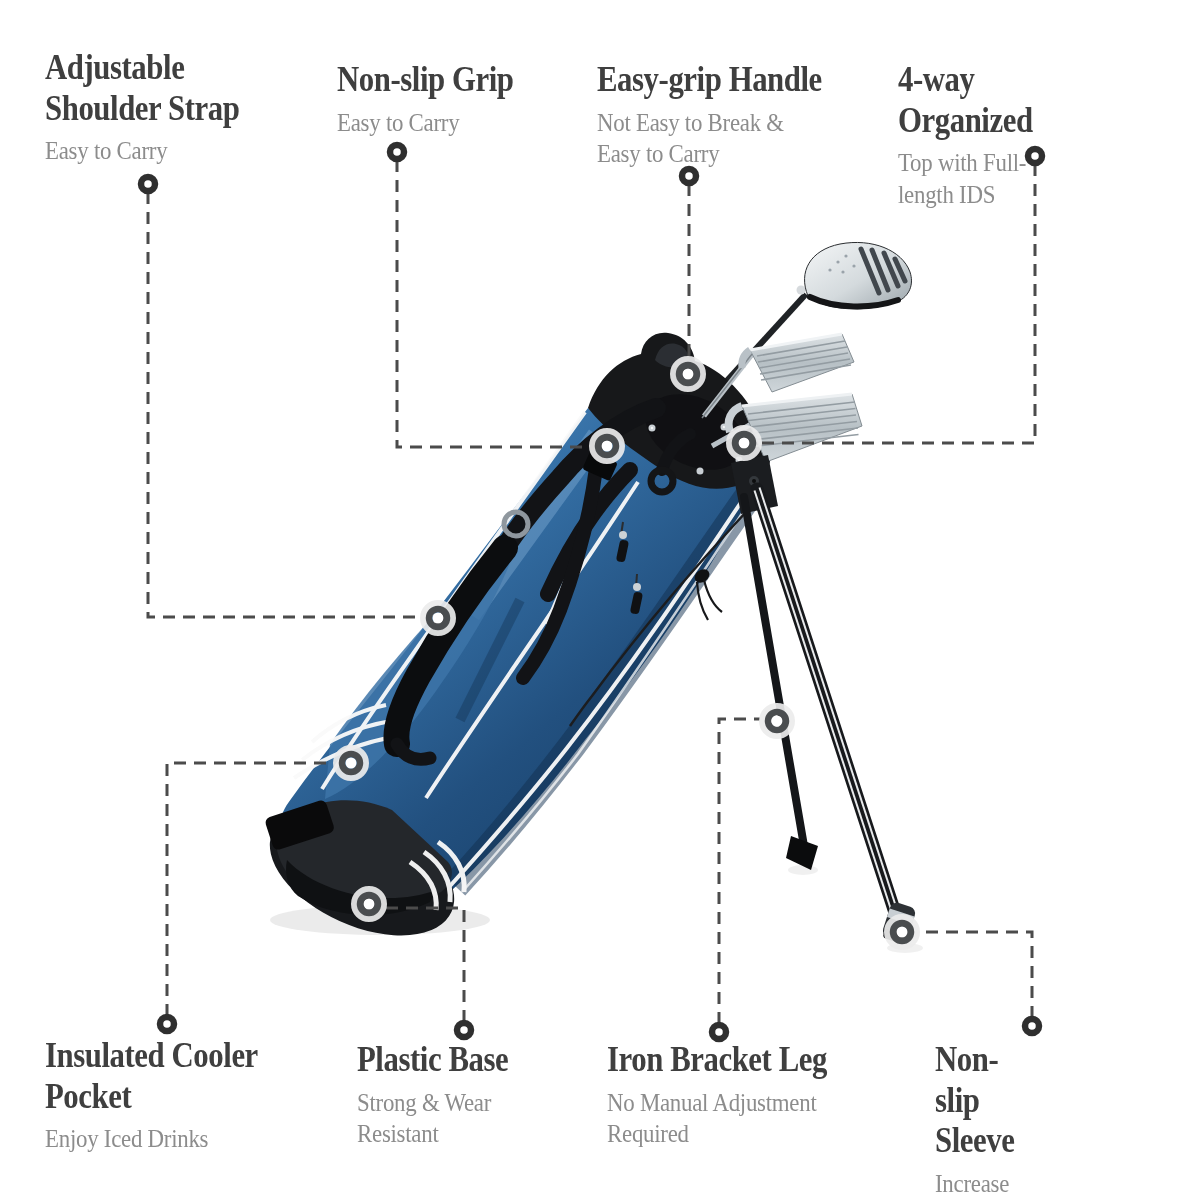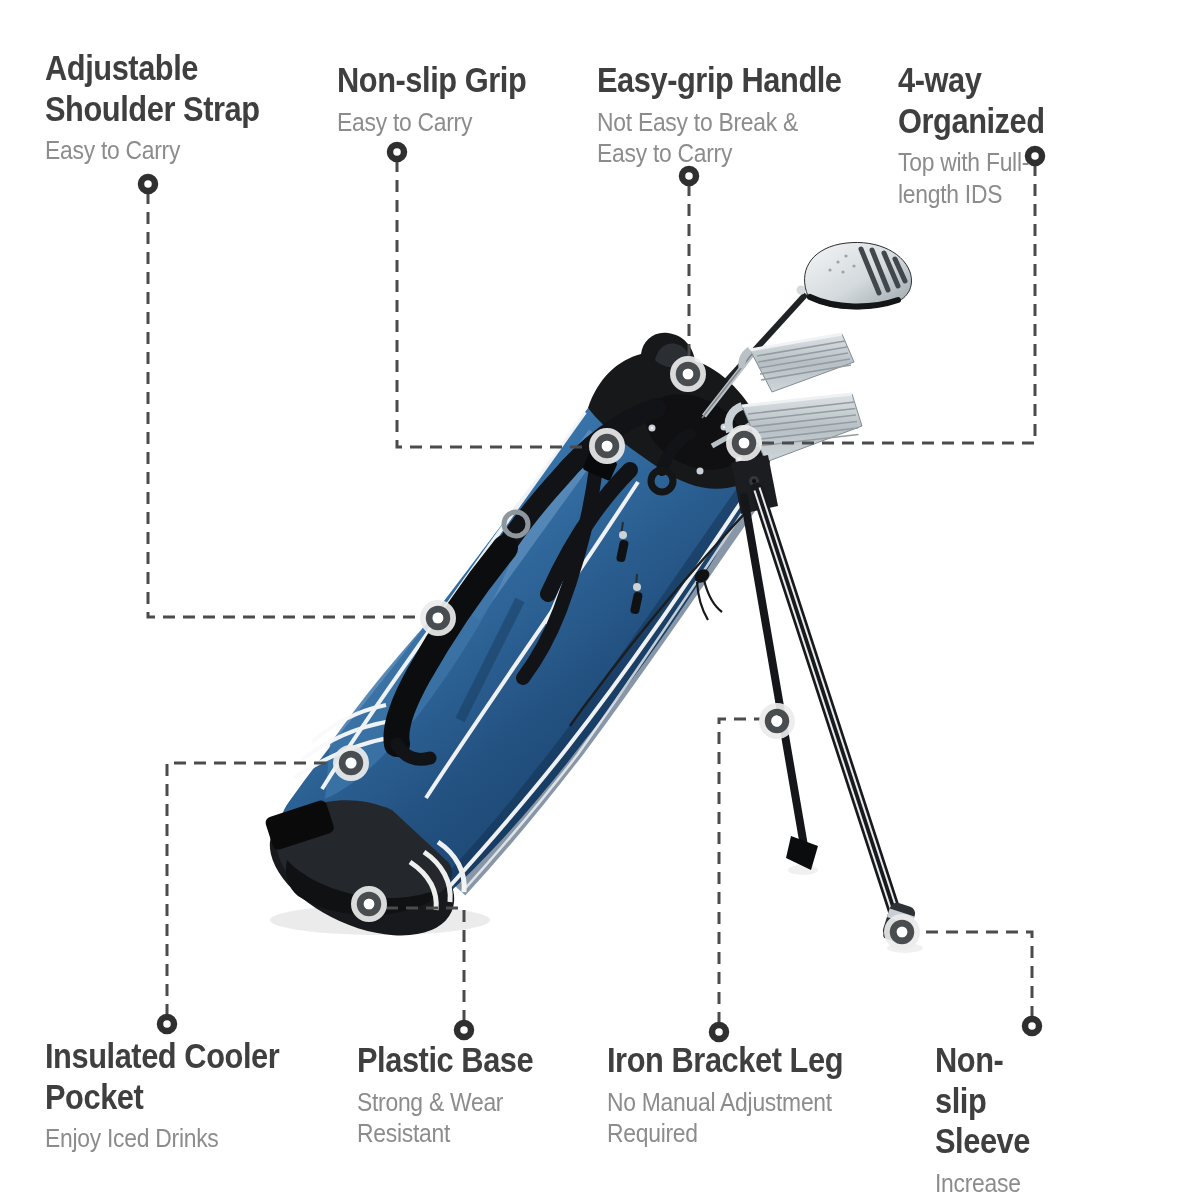--- a/index.html
+++ b/index.html
@@ -1,19 +1,19 @@
 <!DOCTYPE html>
 <html><head>
 <meta charset="utf-8">
 <style>
   html,body{margin:0;padding:0;}
   body{width:1200px;height:1200px;position:relative;overflow:hidden;
        background:var(--bg,#fff);
        font-family:"Liberation Sans","DejaVu Sans",sans-serif;}
-  .stage{position:absolute;inset:0;width:1056px;height:1200px;}
+  .stage{position:absolute;inset:0;width:1056px;height:1200px;font-family:Liberation Serif, serif;}
   svg.art{position:absolute;left:0;top:0;width:1200px;height:1200px;}
   .callout{position:absolute;transform:scaleX(0.88);transform-origin:0 0;}
   .callout .title{margin:0;font-size:35px;font-weight:700;line-height:1.16;
       letter-spacing:-0.5px;color:var(--title-color,#3f3f3f);
       white-space:pre-line;font-stretch:condensed;}
   .callout .sub{margin:6px 0 0 0;font-size:26px;font-weight:400;line-height:1.22;
       letter-spacing:-0.3px;color:var(--sub-color,#8c8c8c);
       white-space:pre-line;font-stretch:condensed;}
   .dash{fill:none;stroke:var(--line-color,#4b4b4b);stroke-width:3;
       stroke-dasharray:12 8;}

